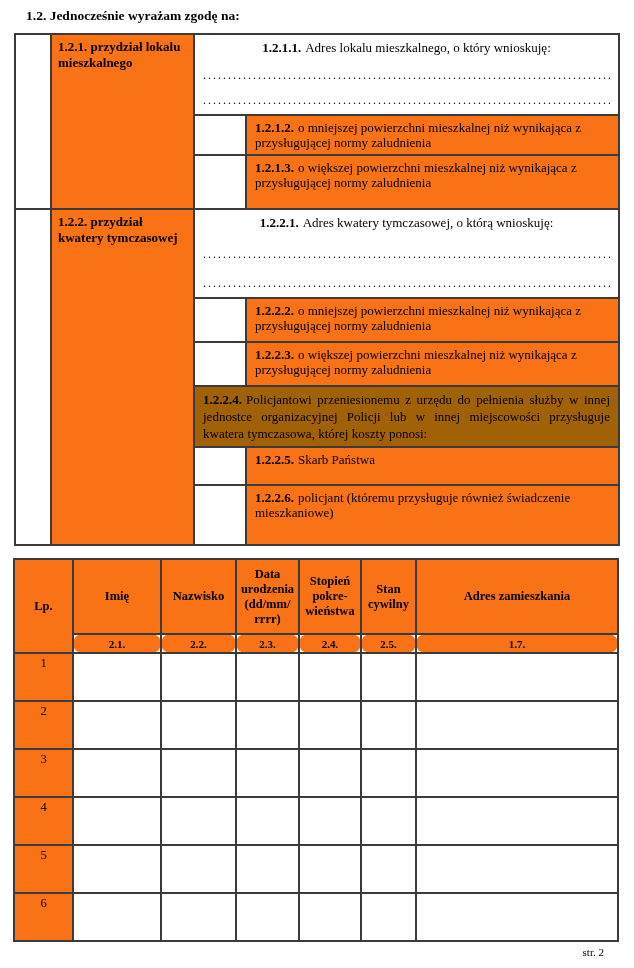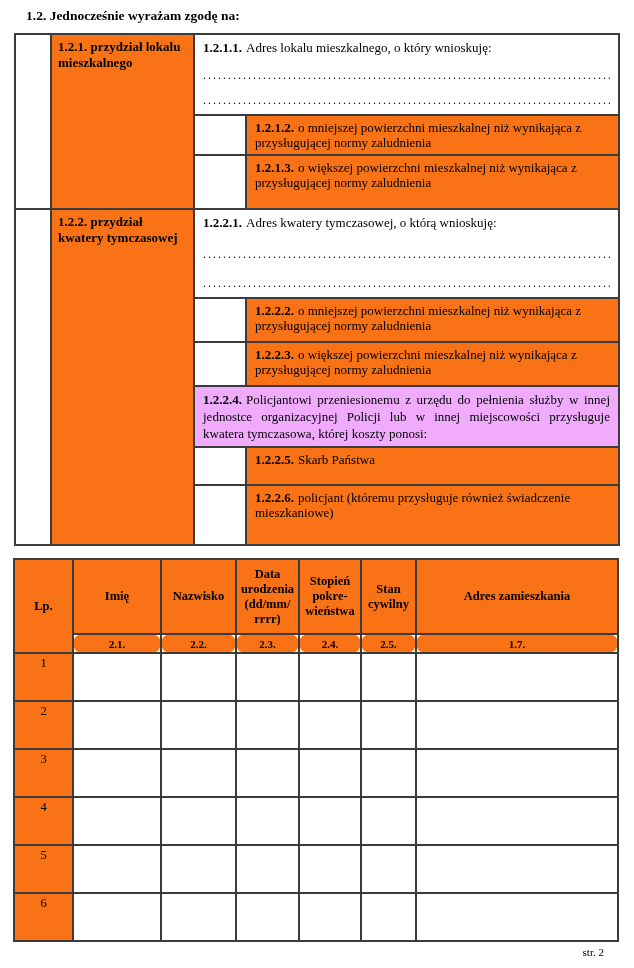--- a/index.html
+++ b/index.html
@@ -13,25 +13,25 @@
     white-space:nowrap;
     margin-left:12px;
   }
   .t1 { position:absolute; left:14px; top:33px; width:604px; border-collapse:collapse; table-layout:fixed; }
   .t2 { position:absolute; left:13px; top:558px; width:604px; border-collapse:collapse; table-layout:fixed; }
   .t1 td, .t2 td { border:2px solid #3b3b3b; vertical-align:top; }
   .shade { background:#f97316; }
   .chk  { background:#ffffff; }
   .lbl  { font-weight:bold; padding:4px 6px; line-height:16px; }
   .addr { padding:5px 8px 8px 8px; background:#fff; }
-  .addr-flex { display:flex; flex-direction:column; justify-content:space-between; }
+  .addr-flex { display:flex; flex-direction:column; justify-content:space-between;text-align:center; }
   .h64 { height:66px; }
   .h72 { height:74px; }
   .opt  { padding:4px 8px; line-height:15px; }
-  .note { padding:4px 8px; line-height:17px; text-align:justify; background:#f0abfc; }
+  .note { padding:4px 8px; line-height:17px; text-align:justify; background:#a16207; }
   .num  { font-weight:bold; margin-right:4px; }
   .dots {
     display:block; height:12px; line-height:13px; overflow:hidden;
     white-space:nowrap; letter-spacing:2px; font-size:12px; color:#111;
   }
   .t2 .hdr {
     text-align:center; vertical-align:middle; font-weight:bold;
     white-space:pre-line; line-height:15px; font-size:12.5px; padding:2px;
   }
   .t2 .sub { text-align:center; vertical-align:middle; font-weight:bold; font-size:11px; padding:1px;border-radius:9px; }

